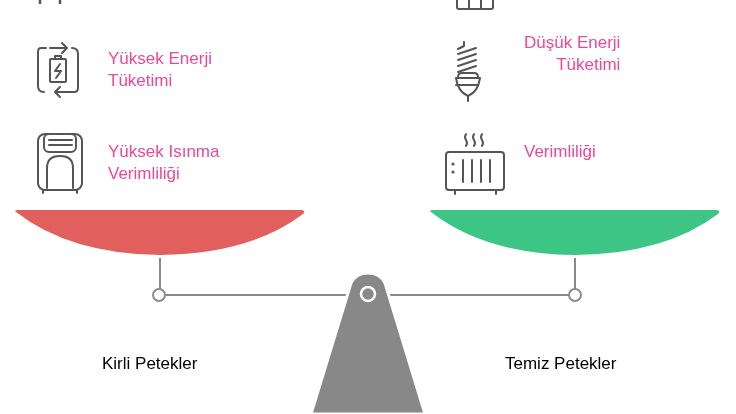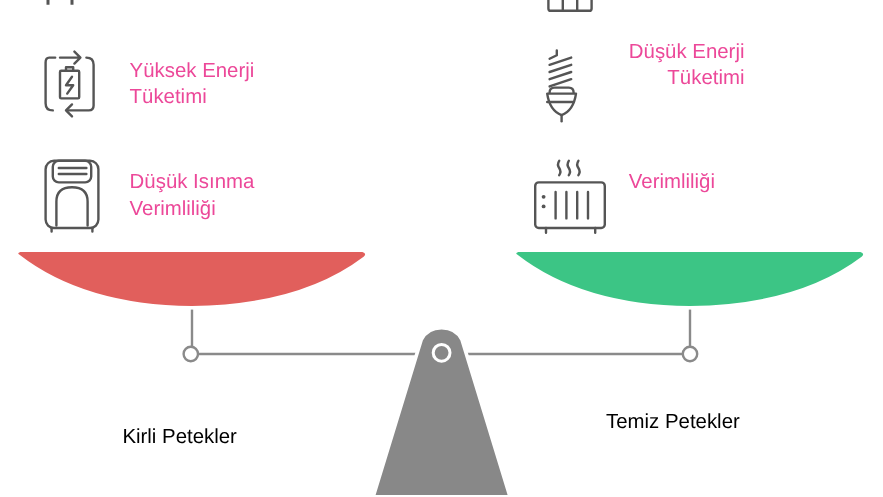--- a/index.html
+++ b/index.html
@@ -38,21 +38,21 @@
 <svg width="50" height="66" style="left:36px;top:130px;">
   <g stroke="#555" stroke-width="2" fill="none" stroke-linecap="round" stroke-linejoin="round">
     <rect x="2" y="4" width="44" height="56" rx="7"></rect>
     <rect x="8" y="4" width="32" height="18" rx="5"></rect>
     <path d="M13 10 H36 M13 15 H36"></path>
     <path d="M11 58 V38 Q11 26 24 26 Q37 26 37 38 V58"></path>
     <path d="M7 60 V63 M41 60 V63"></path>
   </g>
 </svg>
 <div class="item-text" style="left:108px;top:141px;">
-  <div>Düşük Isınma</div>
+  <div>Yüksek Isınma</div>
   <div>Verimliliği</div>
 </div>
 
 <svg width="40" height="66" style="left:454px;top:40px;">
   <g stroke="#555" stroke-width="2" fill="none" stroke-linecap="round" stroke-linejoin="round">
     <path d="M10 2 V6 L4 9"></path>
     <path d="M4 14 L22 8"></path>
     <path d="M4 20 L22 14"></path>
     <path d="M4 26 L22 20"></path>
     <path d="M4 32 L22 26"></path>
@@ -94,13 +94,13 @@
 
   <line x1="165" y1="295" x2="570" y2="295" stroke="#8a8a8a" stroke-width="2"></line>
   <circle cx="159" cy="295" r="6" fill="#ffffff" stroke="#8a8a8a" stroke-width="2"></circle>
   <circle cx="575" cy="295" r="6" fill="#ffffff" stroke="#8a8a8a" stroke-width="2"></circle>
 
   <path d="M311 414 L351 283 Q356 273 368 273 Q380 273 385 283 L425 414 Z" fill="#888888" stroke="#ffffff" stroke-width="3"></path>
   <circle cx="368" cy="294" r="7" fill="#888888" stroke="#ffffff" stroke-width="2.5"></circle>
 </svg>
 
 <div class="label" style="left:102px;top:354px;">Kirli Petekler</div>
-<div class="label" style="left:505px;top:342px;">Temiz Petekler</div>
+<div class="label" style="left:505px;top:354px;">Temiz Petekler</div>
 
 </body></html>

